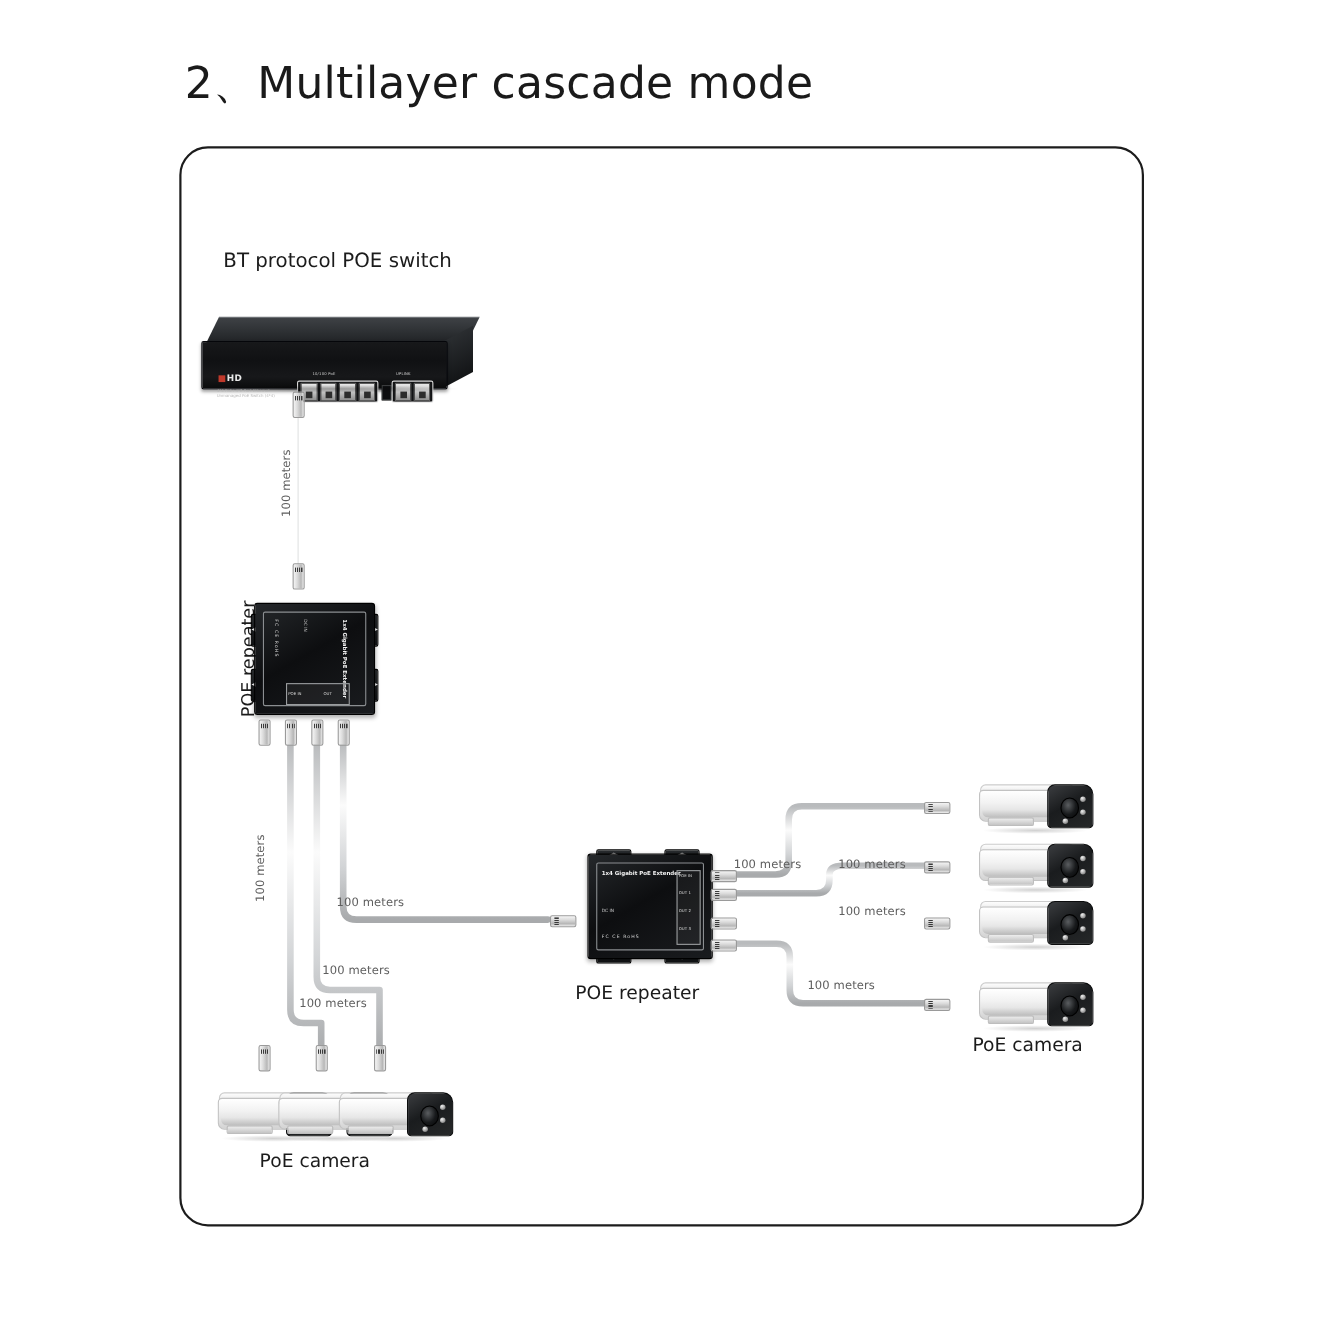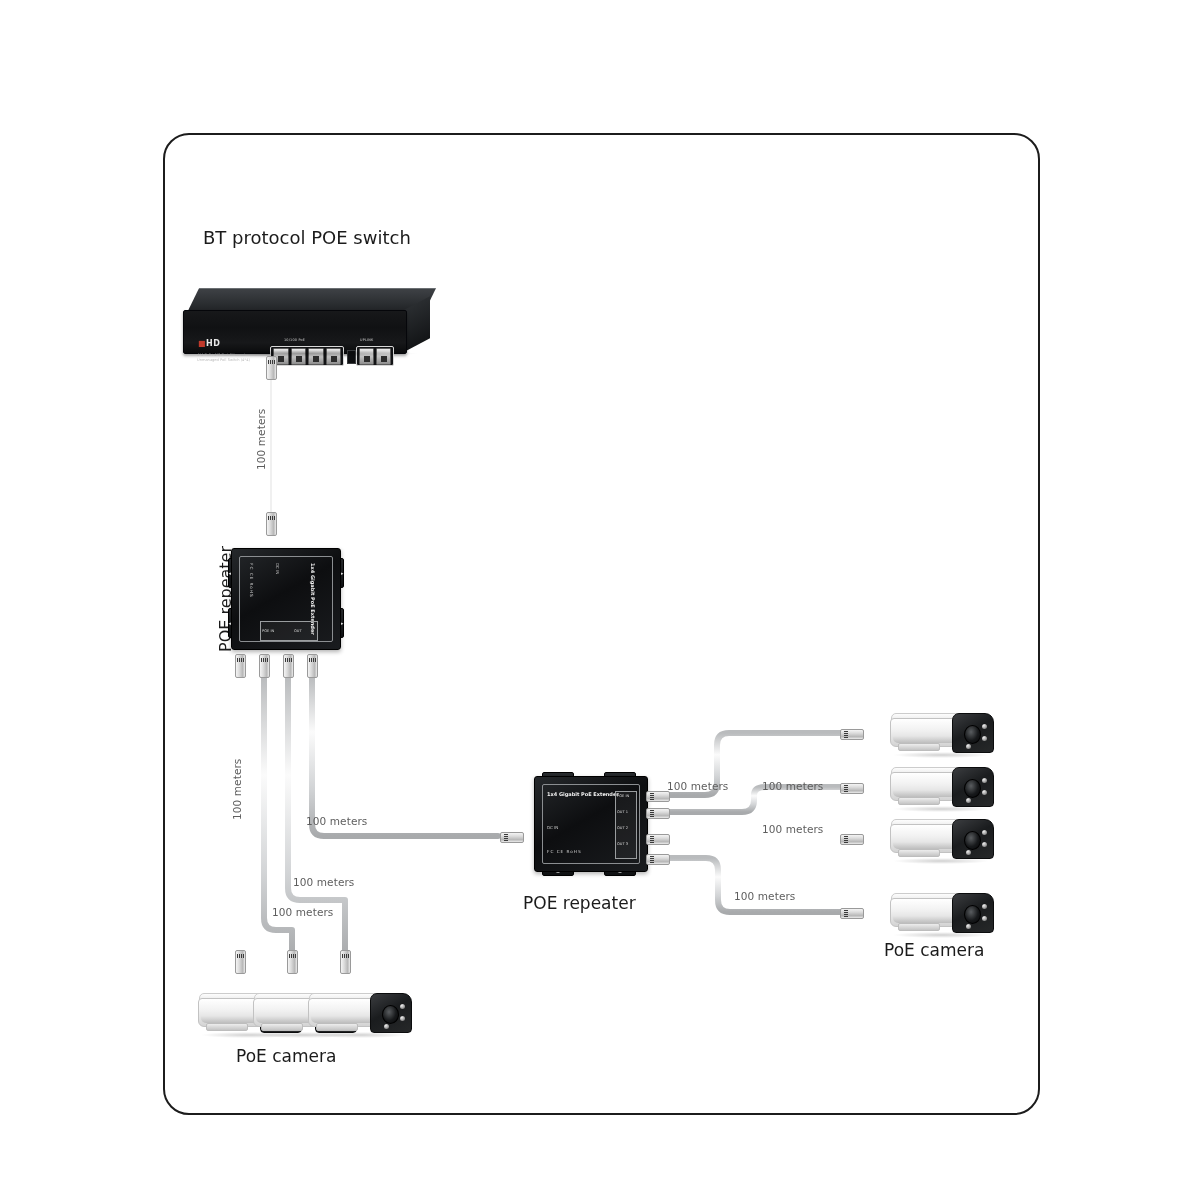--- a/index.html
+++ b/index.html
@@ -338,20 +338,21 @@
     left: 4px; top: 44px;
     width: 94px; height: 6px;
     background: radial-gradient(ellipse at center, rgba(0,0,0,0.18), rgba(0,0,0,0) 72%);
   }
 </style>
 </head>
 <body>
 
 <div id="stage">
 
+  <div id="page-title">2、Multilayer cascade mode</div>
 
   <div id="diagram-frame"></div>
 
   <svg class="layer" viewBox="0 0 1200 1200">
     <defs>
       <linearGradient id="cablev" x1="0" y1="0" x2="1" y2="0">
         <stop offset="0%" stop-color="#b9bbbd"></stop>
         <stop offset="35%" stop-color="#fbfbfb"></stop>
         <stop offset="70%" stop-color="#d2d4d6"></stop>
         <stop offset="100%" stop-color="#a8aaac"></stop>

